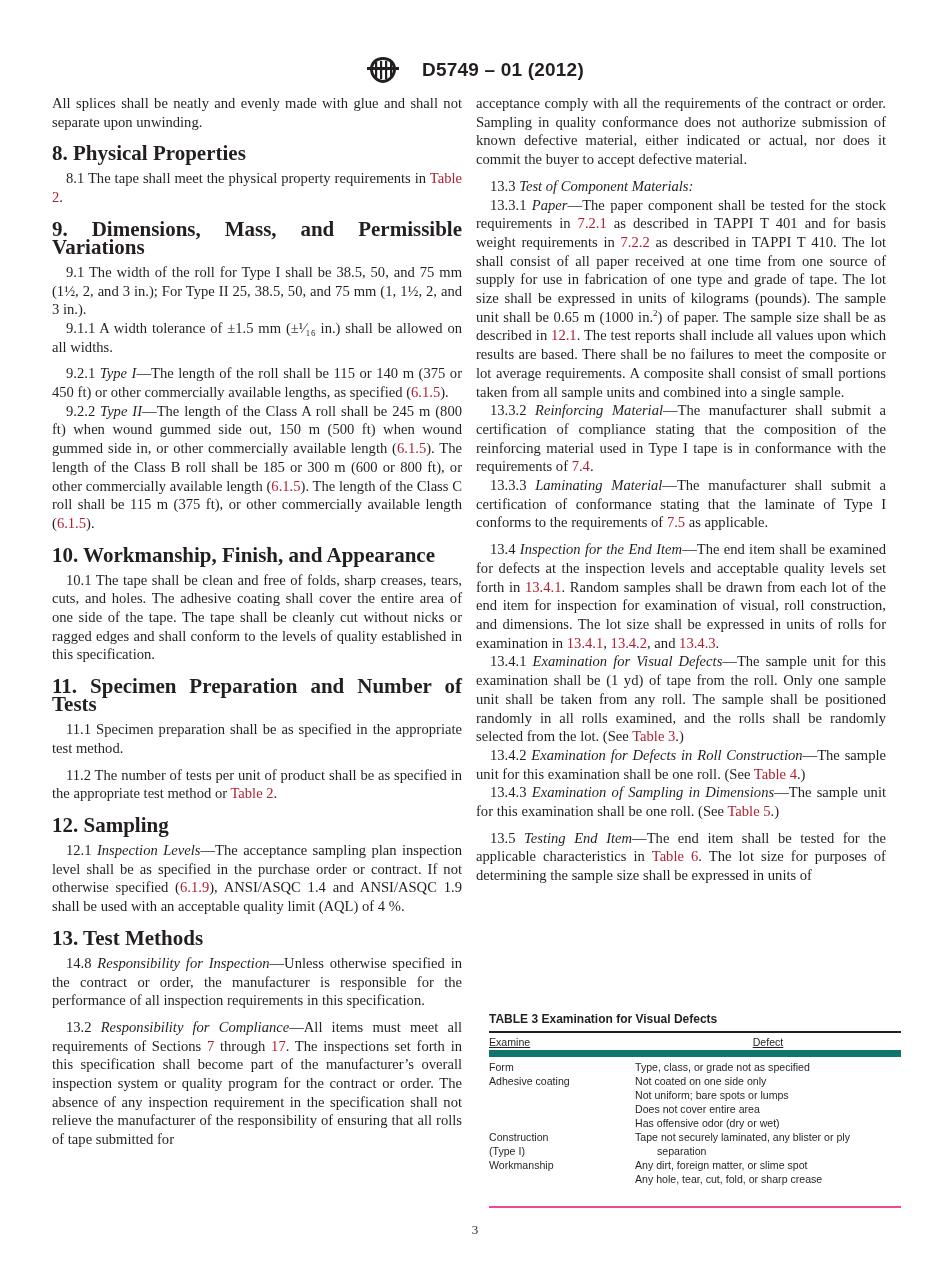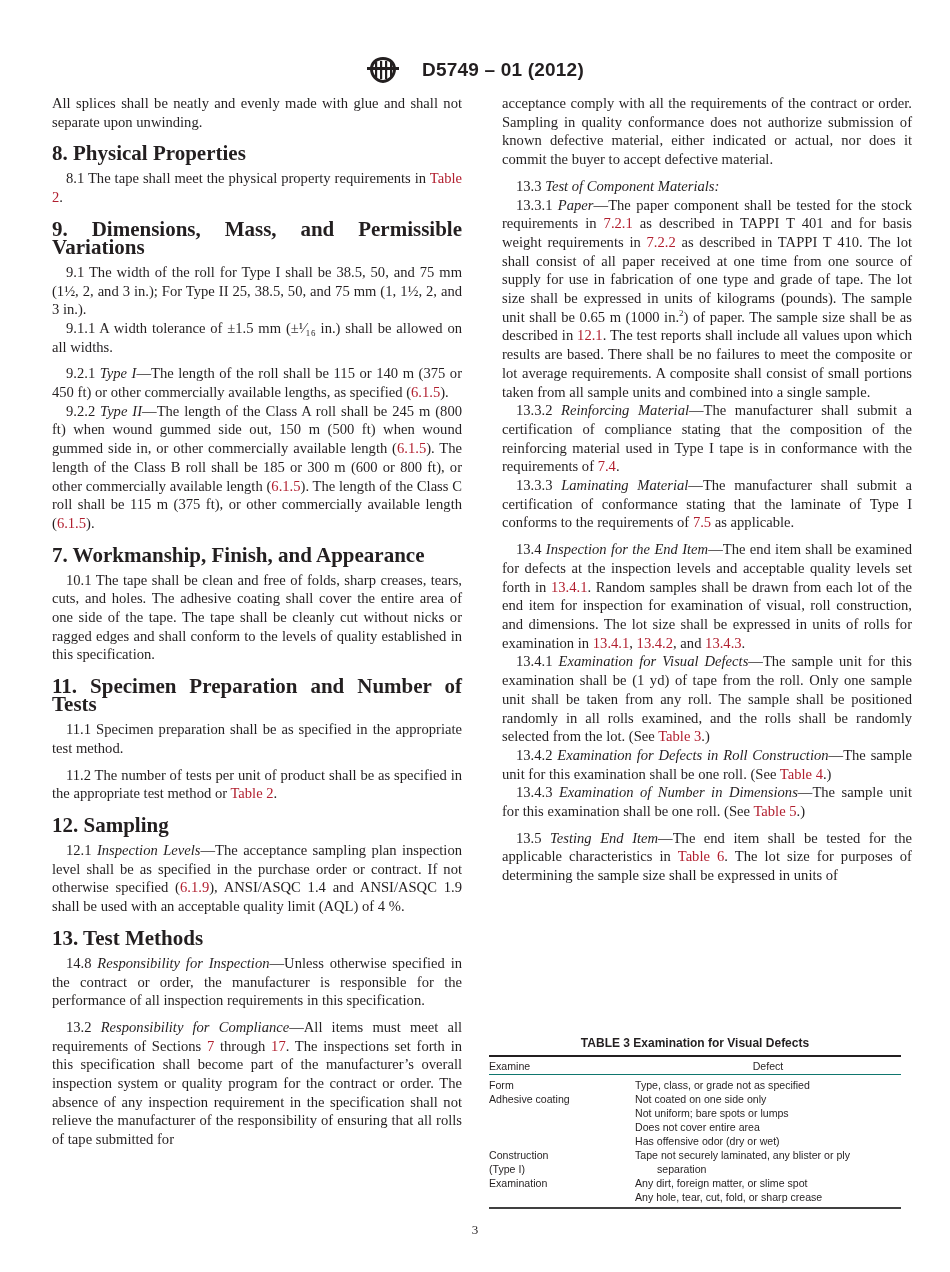--- a/index.html
+++ b/index.html
@@ -4,38 +4,38 @@
 <style>
   html, body { margin: 0; padding: 0; background: #ffffff; }
   body { width: 950px; height: 1272px; position: relative; overflow: hidden; color: #231f20; }
 
   .header { position: absolute; top: 55px; left: 0; width: 950px; height: 30px; display: flex; justify-content: center; align-items: center; gap: 22px; }
   .logo { width: 34px; height: 28px; display: inline-block; }
   .doc-id { font-family: "Liberation Sans", sans-serif; font-weight: bold; font-size: 19px; letter-spacing: 0.2px; }
 
   .col { position: absolute; top: 94px; width: 410px; font-family: "Liberation Serif", serif; font-size: 14.6px; line-height: 18.7px; text-align: justify; }
   .col.left { left: 52px; }
-  .col.right { left: 502px; }
+  .col.right { left: 476px; }
 
   .col p { margin: 0; }
   .col p.ind { text-indent: 14px; }
   .col h2 { font-family: "Liberation Serif", serif; font-weight: bold; font-size: 21px; margin: 13px 0 7px 0; line-height: 18px; }
   .col h2:first-child { margin-top: 0; }
   .gap { height: 8px; }
   .link { color: #b11e2e; }
   em { font-style: italic; margin-top: 16px; }
   sup { font-size: 9px; line-height: 0; }
 
   .table-wrap { position: absolute; left: 489px; top: 1012px; width: 412px; font-family: "Liberation Sans", sans-serif; font-size: 10.6px; color: #231f20; }
-  .table-title { text-align: center; font-weight: bold; font-size: 12px; margin-bottom: 5px; margin-top: 24px; }
+  .table-title { font-weight: bold; font-size: 12px; margin-bottom: 5px; }
   .t-top { border-top: 2px solid #231f20; }
-  .t-head { display: flex; border-bottom: 1px solid #0f766e; padding: 2px 0 1px 0; line-height: 14px; }
+  .t-head { display: flex; border-bottom: 7px solid #0f766e; padding: 2px 0 1px 0; line-height: 14px; text-decoration: underline; }
   .t-head .c1 { width: 146px; }
   .t-head .c2 { flex: 1; text-align: center; }
-  .t-body { padding-top: 3px; padding-bottom: 3px; border-bottom: 2px solid #404040; }
+  .t-body { padding-top: 3px; padding-bottom: 20px; border-bottom: 2px solid #ec4899; }
   .t-row { display: flex; line-height: 14px; }
   .t-row .c1 { width: 146px; }
   .t-row .c2 { flex: 1; }
   .t-row .c2 .hang { padding-left: 22px; }
 
   .page-num { position: absolute; top: 1222px; left: 0; width: 950px; text-align: center; font-family: "Liberation Serif", serif; font-size: 13px; }
 </style>
 </head>
 <body>
 
@@ -59,21 +59,21 @@
   <h2>8.  Physical Properties</h2>
   <p class="ind"><span>8.1 The tape shall meet the physical property requirements in </span><span class="link">Table 2</span><span>.</span></p>
 
   <h2>9.  Dimensions, Mass, and Permissible Variations</h2>
   <p class="ind">9.1 The width of the roll for Type I shall be 38.5, 50, and 75 mm (1½, 2, and 3 in.); For Type II 25, 38.5, 50, and 75 mm (1, 1½, 2, and 3 in.).</p>
   <p class="ind">9.1.1 A width tolerance of ±1.5 mm (±¹⁄₁₆ in.) shall be allowed on all widths.</p>
   <div class="gap"></div>
   <p class="ind"><span>9.2.1 </span><em>Type I</em><span>—The length of the roll shall be 115 or 140 m (375 or 450 ft) or other commercially available lengths, as specified (</span><span class="link">6.1.5</span><span>).</span></p>
   <p class="ind"><span>9.2.2 </span><em>Type II</em><span>—The length of the Class A roll shall be 245 m (800 ft) when wound gummed side out, 150 m (500 ft) when wound gummed side in, or other commercially available length (</span><span class="link">6.1.5</span><span>). The length of the Class B roll shall be 185 or 300 m (600 or 800 ft), or other commercially available length (</span><span class="link">6.1.5</span><span>). The length of the Class C roll shall be 115 m (375 ft), or other commercially available length (</span><span class="link">6.1.5</span><span>).</span></p>
 
-  <h2>7.  Workmanship, Finish, and Appearance</h2>
+  <h2>10.  Workmanship, Finish, and Appearance</h2>
   <p class="ind">10.1 The tape shall be clean and free of folds, sharp creases, tears, cuts, and holes. The adhesive coating shall cover the entire area of one side of the tape. The tape shall be cleanly cut without nicks or ragged edges and shall conform to the levels of quality established in this specification.</p>
 
   <h2>11.  Specimen Preparation and Number of Tests</h2>
   <p class="ind">11.1 Specimen preparation shall be as specified in the appropriate test method.</p>
   <div class="gap"></div>
   <p class="ind"><span>11.2 The number of tests per unit of product shall be as specified in the appropriate test method or </span><span class="link">Table 2</span><span>.</span></p>
 
   <h2>12.  Sampling</h2>
   <p class="ind"><span>12.1 </span><em>Inspection Levels</em><span>—The acceptance sampling plan inspection level shall be as specified in the purchase order or contract. If not otherwise specified (</span><span class="link">6.1.9</span><span>), ANSI/ASQC 1.4 and ANSI/ASQC 1.9 shall be used with an acceptable quality limit (AQL) of 4 %.</span></p>
 
@@ -87,21 +87,21 @@
   <p>acceptance comply with all the requirements of the contract or order. Sampling in quality conformance does not authorize submission of known defective material, either indicated or actual, nor does it commit the buyer to accept defective material.</p>
   <div class="gap"></div>
   <p class="ind"><span>13.3 </span><em>Test of Component Materials:</em></p>
   <p class="ind"><span>13.3.1 </span><em>Paper</em><span>—The paper component shall be tested for the stock requirements in </span><span class="link">7.2.1</span><span> as described in TAPPI T 401 and for basis weight requirements in </span><span class="link">7.2.2</span><span> as described in TAPPI T 410. The lot shall consist of all paper received at one time from one source of supply for use in fabrication of one type and grade of tape. The lot size shall be expressed in units of kilograms (pounds). The sample unit shall be 0.65 m (1000 in.</span><sup>2</sup><span>) of paper. The sample size shall be as described in </span><span class="link">12.1</span><span>. The test reports shall include all values upon which results are based. There shall be no failures to meet the composite or lot average requirements. A composite shall consist of small portions taken from all sample units and combined into a single sample.</span></p>
   <p class="ind"><span>13.3.2 </span><em>Reinforcing Material</em><span>—The manufacturer shall submit a certification of compliance stating that the composition of the reinforcing material used in Type I tape is in conformance with the requirements of </span><span class="link">7.4</span><span>.</span></p>
   <p class="ind"><span>13.3.3 </span><em>Laminating Material</em><span>—The manufacturer shall submit a certification of conformance stating that the laminate of Type I conforms to the requirements of </span><span class="link">7.5</span><span> as applicable.</span></p>
   <div class="gap"></div>
   <p class="ind"><span>13.4 </span><em>Inspection for the End Item</em><span>—The end item shall be examined for defects at the inspection levels and acceptable quality levels set forth in </span><span class="link">13.4.1</span><span>. Random samples shall be drawn from each lot of the end item for inspection for examination of visual, roll construction, and dimensions. The lot size shall be expressed in units of rolls for examination in </span><span class="link">13.4.1</span><span>, </span><span class="link">13.4.2</span><span>, and </span><span class="link">13.4.3</span><span>.</span></p>
   <p class="ind"><span>13.4.1 </span><em>Examination for Visual Defects</em><span>—The sample unit for this examination shall be (1 yd) of tape from the roll. Only one sample unit shall be taken from any roll. The sample shall be positioned randomly in all rolls examined, and the rolls shall be randomly selected from the lot. (See </span><span class="link">Table 3</span><span>.)</span></p>
   <p class="ind"><span>13.4.2 </span><em>Examination for Defects in Roll Construction</em><span>—The sample unit for this examination shall be one roll. (See </span><span class="link">Table 4</span><span>.)</span></p>
-  <p class="ind"><span>13.4.3 </span><em>Examination of Number in Dimensions</em><span>—The sample unit for this examination shall be one roll. (See </span><span class="link">Table 5</span><span>.)</span></p>
+  <p class="ind"><span>13.4.3 </span><em>Examination of Sampling in Dimensions</em><span>—The sample unit for this examination shall be one roll. (See </span><span class="link">Table 5</span><span>.)</span></p>
   <div class="gap"></div>
   <p class="ind"><span>13.5 </span><em>Testing End Item</em><span>—The end item shall be tested for the applicable characteristics in </span><span class="link">Table 6</span><span>. The lot size for purposes of determining the sample size shall be expressed in units of</span></p>
 </div>
 
 <div class="table-wrap">
   <div class="table-title">TABLE 3 Examination for Visual Defects</div>
   <div class="t-top"></div>
   <div class="t-head">
     <div class="c1">Examine</div>
     <div class="c2">Defect</div>
@@ -131,21 +131,21 @@
         <div class="c1">Construction</div>
         <div class="c2">Tape not securely laminated, any blister or ply</div>
       </div>
     <div class="t-row">
         <div class="c1">(Type I)</div>
         <div class="c2">
           <div class="hang">separation</div>
         </div>
       </div>
     <div class="t-row">
-        <div class="c1">Examination</div>
+        <div class="c1">Workmanship</div>
         <div class="c2">Any dirt, foreign matter, or slime spot</div>
       </div>
     <div class="t-row">
         <div class="c1"></div>
         <div class="c2">Any hole, tear, cut, fold, or sharp crease</div>
       </div>
   </div>
 </div>
 
 <div class="page-num">3</div>

